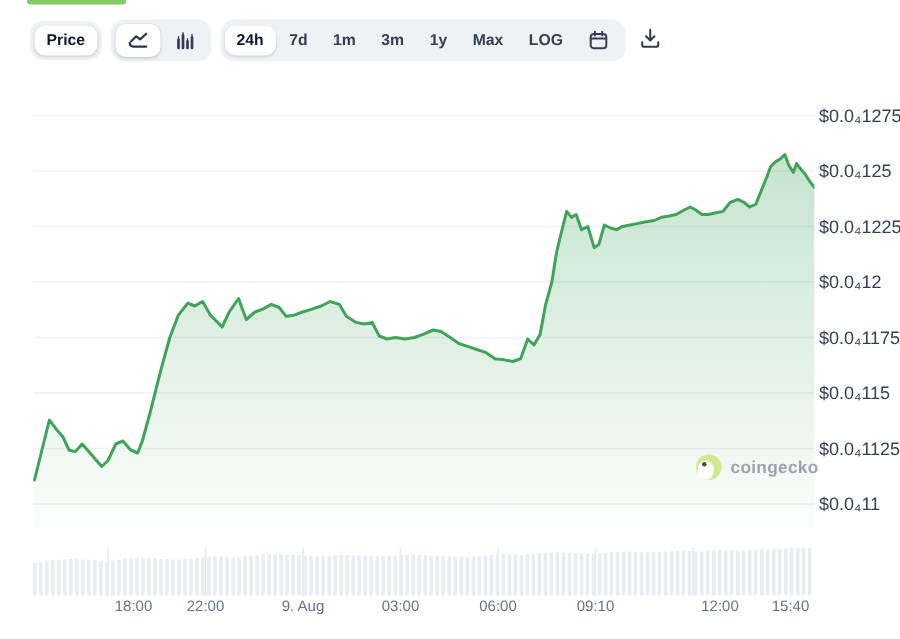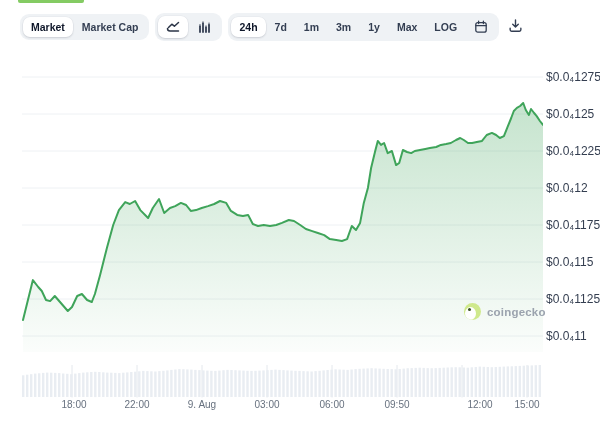--- a/index.html
+++ b/index.html
@@ -31,24 +31,21 @@
 </head>
 <body>
 
 <div class="screen">
 
   <div class="accent-bar" style="background: rgb(132, 203, 99);"></div>
 
   <div class="toolbar">
     <div class="pill">
       <button class="tbtn active">
-        <span>Market</span>
-      </button>
-      <button class="tbtn">
-        <span>Market Cap</span>
+        <span>Price</span>
       </button>
     </div>
 
     <div class="pill">
       <button class="tbtn active">
         <span>
           <svg width="14" height="14" viewBox="0 0 14 14" fill="none" stroke="#2b3547" stroke-width="1.5" stroke-linecap="round" stroke-linejoin="round">
             <path d="M1.5 8.5q0 2.5 2.5 2.5h8.5"></path>
             <path d="M2.5 7.5 5.8 4.2 8.4 6.2 12.5 2.5"></path>
           </svg>
@@ -275,22 +272,22 @@
       <rect x="488.6" y="5.3" width="2.4" height="30.7" fill="#e9edf2"></rect>
       <rect x="492.6" y="5.1" width="2.4" height="30.9" fill="#e9edf2"></rect>
       <rect x="496.6" y="4.9" width="2.4" height="31.1" fill="#e9edf2"></rect>
       <rect x="500.6" y="4.7" width="2.4" height="31.3" fill="#e9edf2"></rect>
       <rect x="504.6" y="4.5" width="2.4" height="31.5" fill="#e9edf2"></rect>
       <rect x="508.6" y="4.4" width="2.4" height="31.6" fill="#e9edf2"></rect>
       <rect x="512.6" y="4.2" width="2.4" height="31.8" fill="#e9edf2"></rect>
       <rect x="516.6" y="4.0" width="2.4" height="32.0" fill="#e9edf2"></rect>
     </svg>
 
-  <span class="xlab" style="left:46px">18:00</span>
+  <span class="xlab" style="left:61px">18:00</span>
   <span class="xlab" style="left:109px">22:00</span>
   <span class="xlab" style="left:174px">9. Aug</span>
   <span class="xlab" style="left:239px">03:00</span>
   <span class="xlab" style="left:304px">06:00</span>
-  <span class="xlab" style="left:369px">09:50</span>
+  <span class="xlab" style="left:369px">09:10</span>
   <span class="xlab" style="left:452px">12:00</span>
-  <span class="xlab" style="left:499px">15:00</span>
+  <span class="xlab" style="left:499px">15:40</span>
 
 </div>
 
 </body></html>

